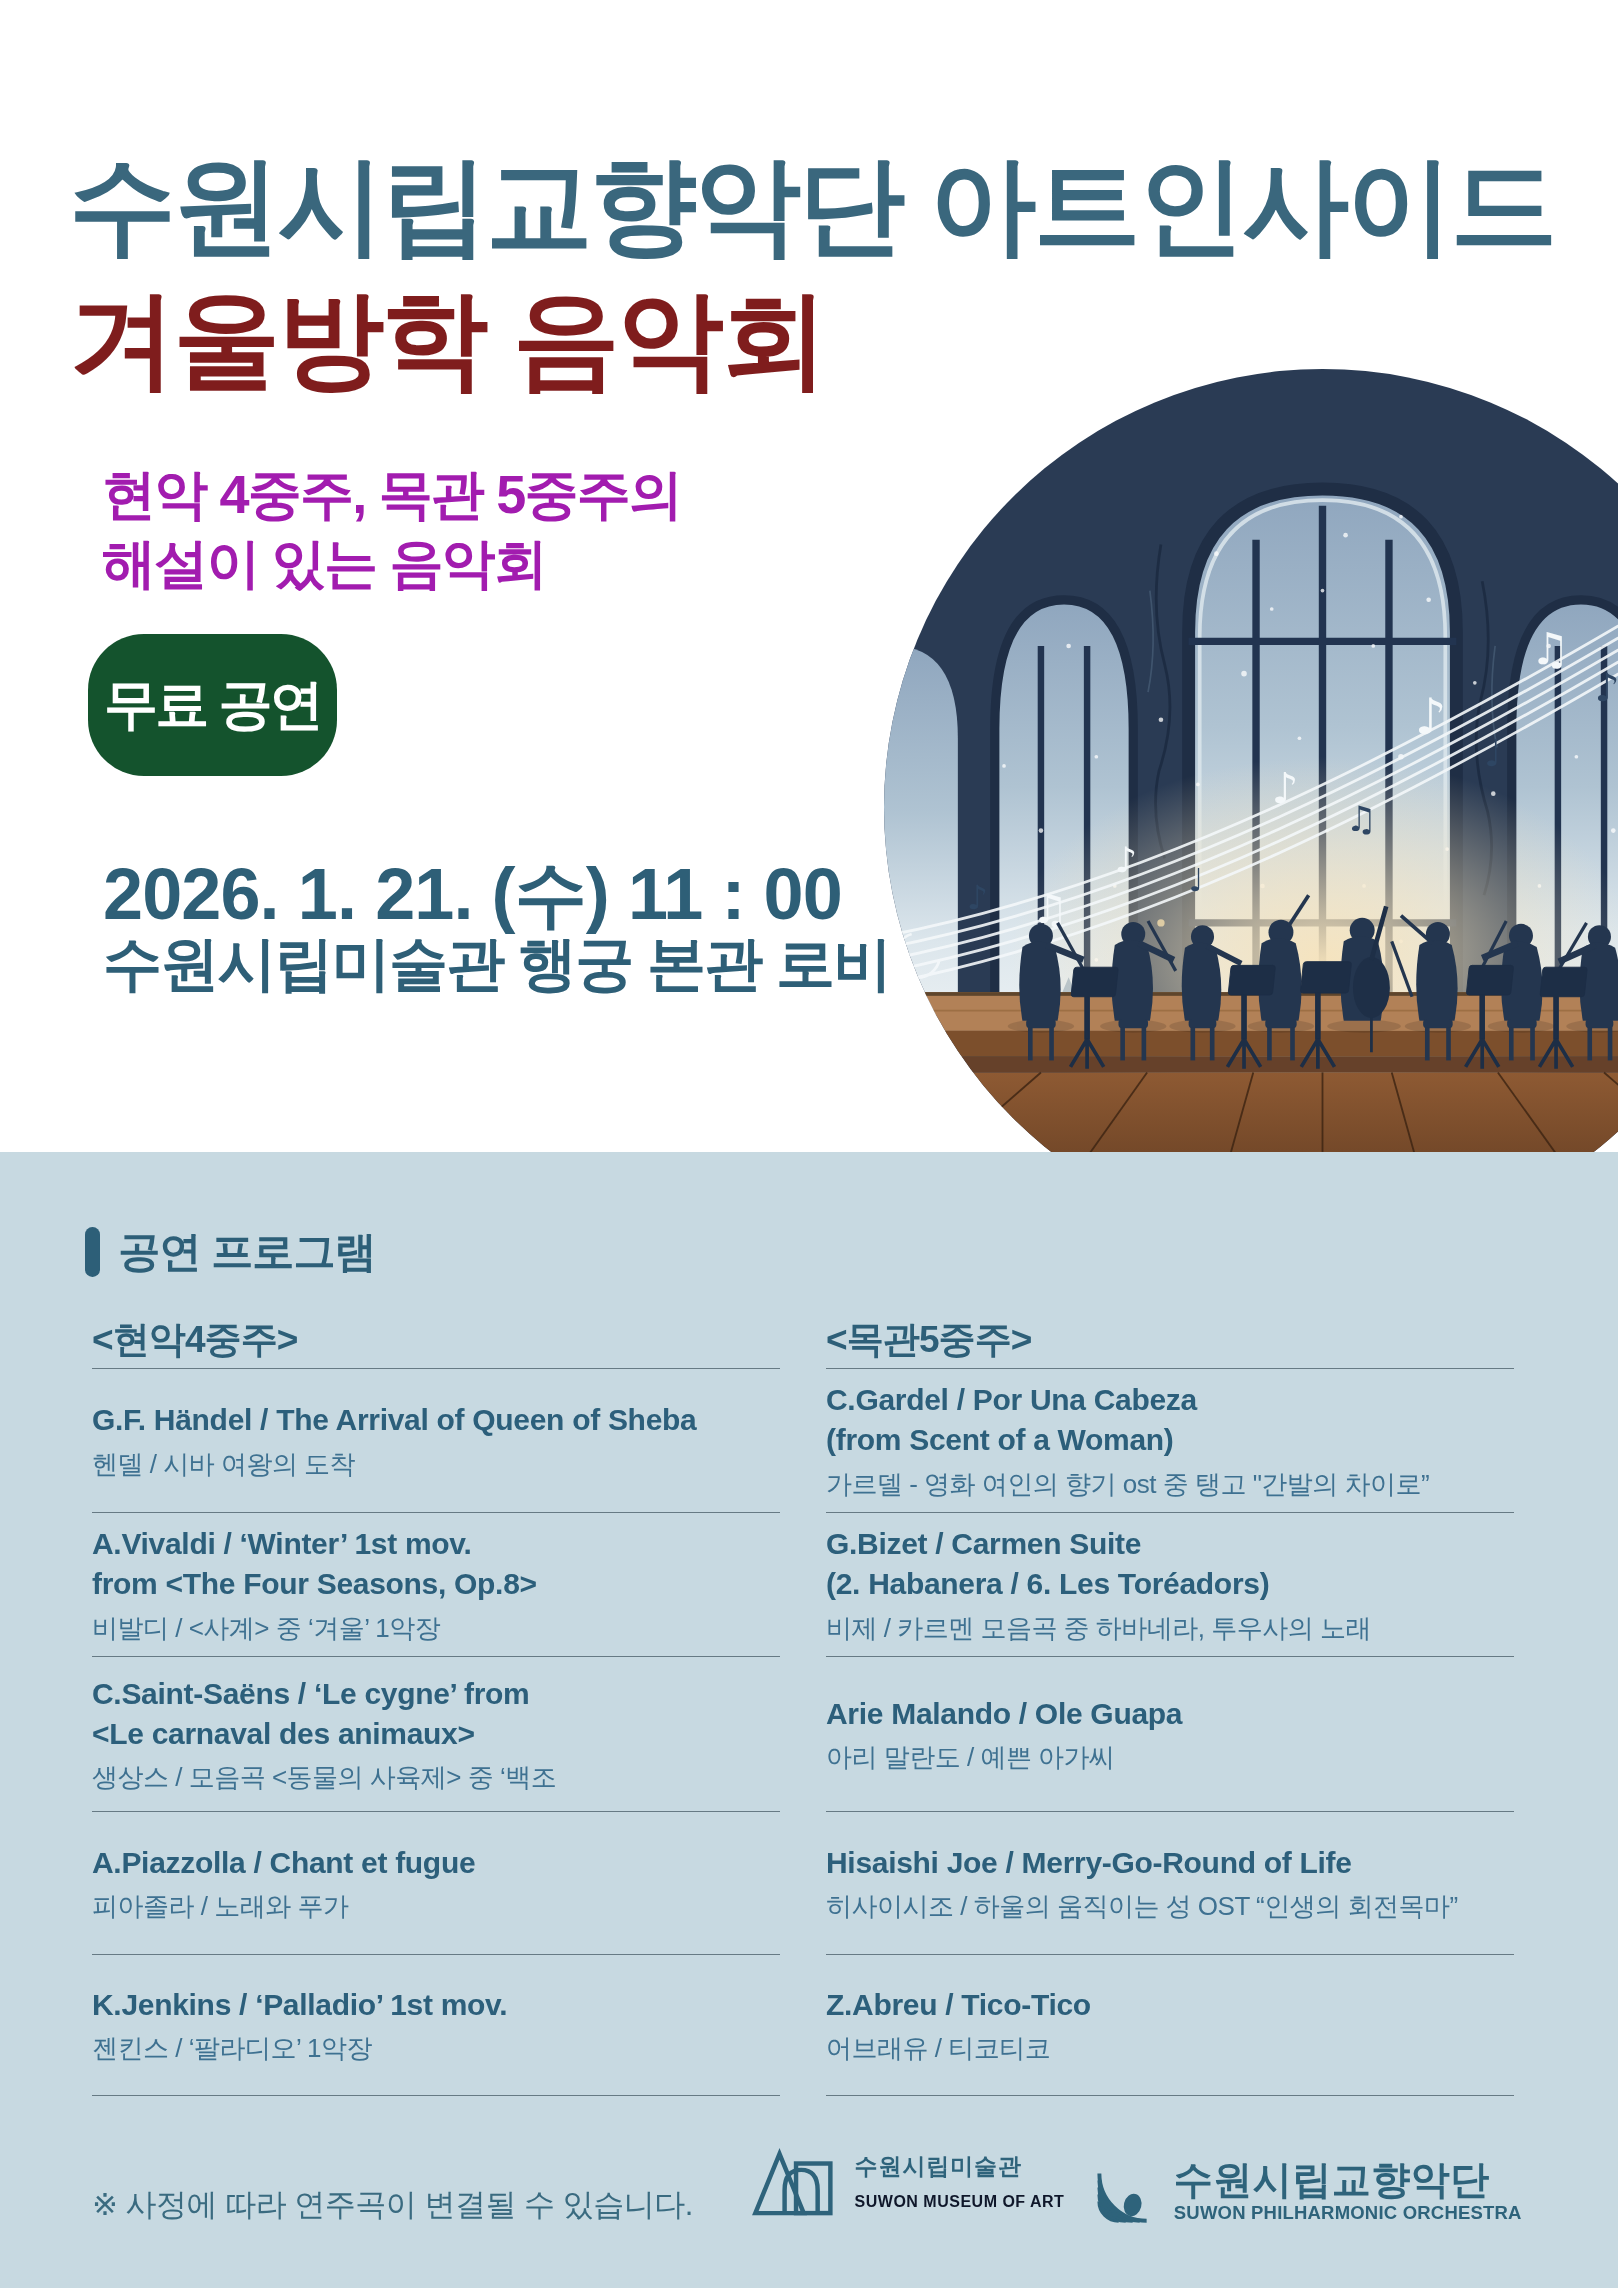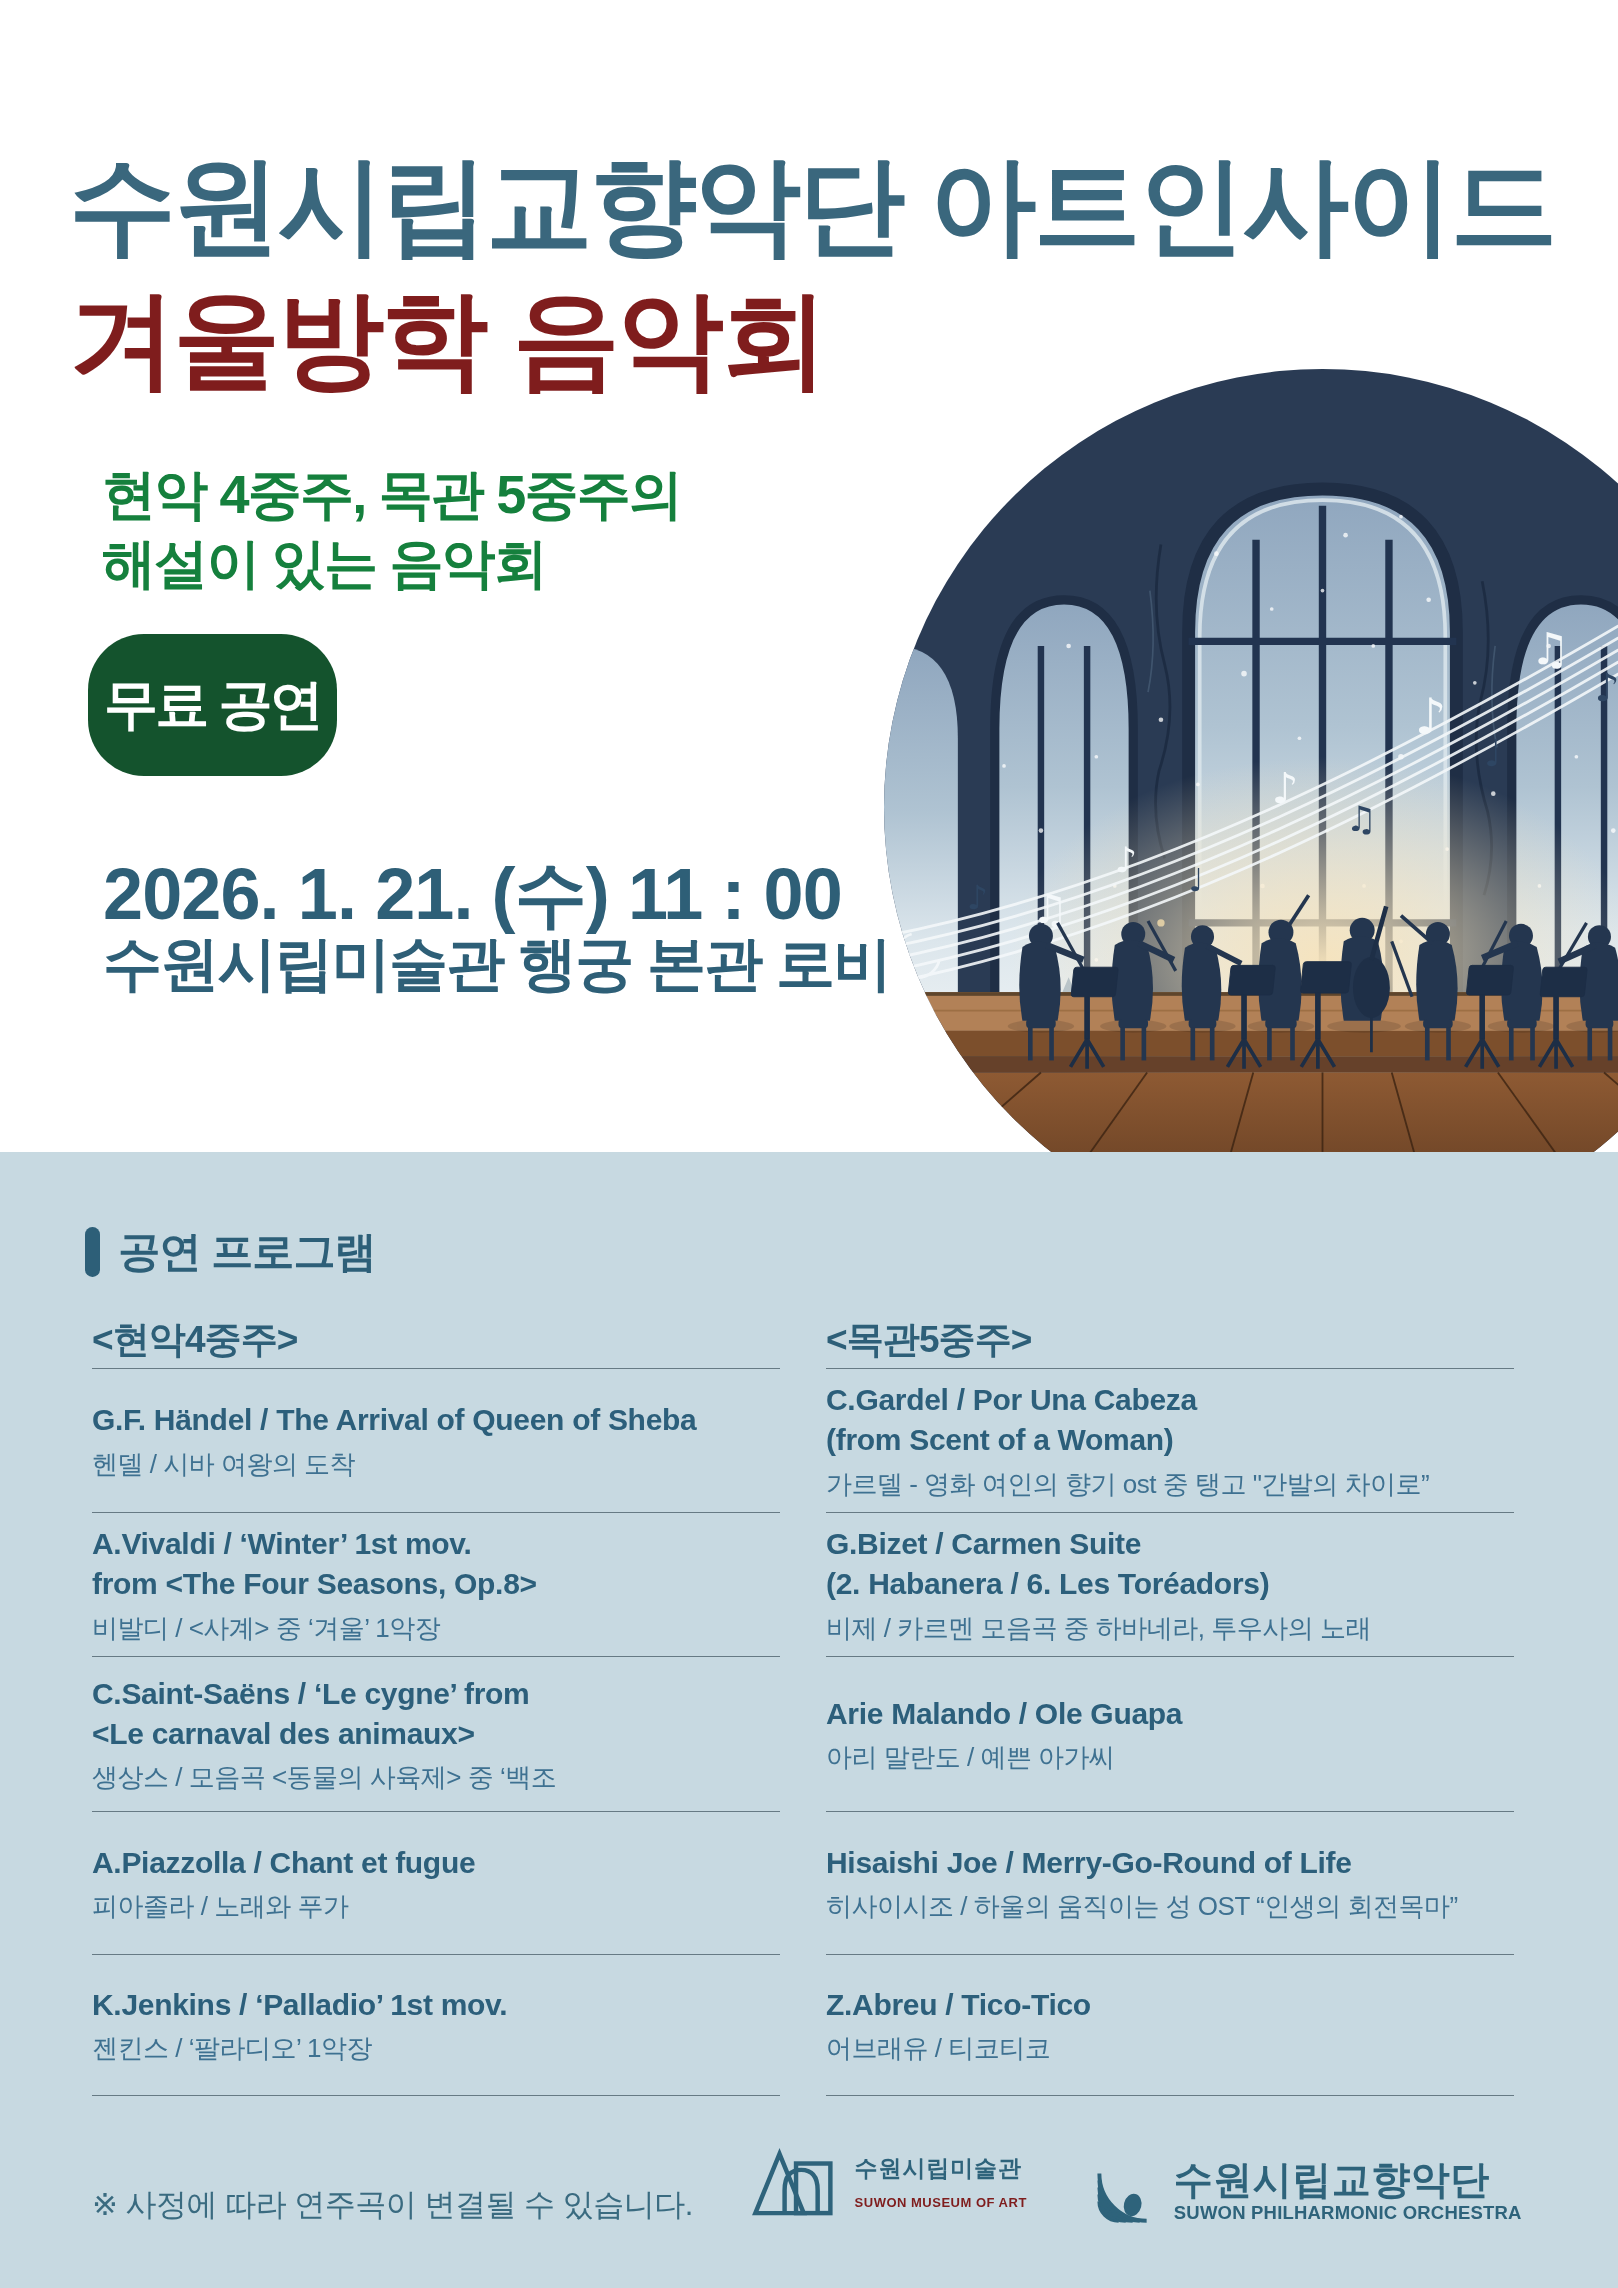--- a/index.html
+++ b/index.html
@@ -4,21 +4,21 @@
 <style>
   html,body{margin:0;padding:0;background:#ffffff;}
   .poster{
     position:relative;width:1619px;height:2289px;overflow:hidden;background:#ffffff;
     font-family:"Liberation Sans","DejaVu Sans",sans-serif;
   }
   
   .title{position:absolute;left:69px;top:138px;font-size:107px;font-weight:bold;line-height:134px;letter-spacing:-2.8px;white-space:nowrap;}
   .title .l1{color:#3A677D;}
   .title .l2{color:#7f1d1d;}
-  .subtitle{position:absolute;left:102px;top:460px;font-size:54px;font-weight:bold;line-height:69px;letter-spacing:-1.8px;color:#15803d;white-space:nowrap;}
+  .subtitle{position:absolute;left:102px;top:460px;font-size:54px;font-weight:bold;line-height:69px;letter-spacing:-1.8px;color:#a21caf;white-space:nowrap;}
   .badge{
     position:absolute;left:88px;top:634px;width:249px;height:142px;border-radius:56px;
     background:#14532d;display:flex;align-items:center;justify-content:center;
   }
   .badge span{color:#ffffff;font-size:54px;font-weight:bold;letter-spacing:-2.8px;}
   .datetime{position:absolute;left:103px;top:847px;font-size:72px;font-weight:bold;letter-spacing:-0.9px;color:#2E5F77;white-space:nowrap;}
   .venue{position:absolute;left:103px;top:925px;font-size:59px;font-weight:bold;letter-spacing:-1.8px;color:#2E5F77;white-space:nowrap;}
 
   
   .hero{position:absolute;left:884px;top:369px;width:877px;height:877px;}
@@ -39,21 +39,21 @@
   .pcol .prow:nth-child(6){height:140px;border-bottom:1.8px solid rgba(70,90,100,0.75);}
   .en{font-size:30px;font-weight:bold;letter-spacing:-0.3px;line-height:40px;color:#2C5F7B;white-space:nowrap;}
   .en:empty{display:none;}
   .ko{font-size:26px;letter-spacing:-0.5px;line-height:33px;color:#3E7191;margin-top:7.4px;white-space:nowrap;}
 
   
   .note{position:absolute;left:92px;top:1032px;font-size:31px;color:#3A6B80;letter-spacing:-0.5px;}
   .logo-museum{position:absolute;left:749px;top:991px;display:flex;align-items:center;}
   .logo-museum .lm-text{margin-left:16.6px;}
   .lm-ko{font-size:23px;font-weight:bold;color:#2E637B;letter-spacing:0.9px;}
-  .lm-en{font-size:13px;font-weight:bold;color:#7f1d1d;letter-spacing:0.5px;margin-top:11px;}
+  .lm-en{font-size:16px;font-weight:bold;color:#0f172a;letter-spacing:0.5px;margin-top:11px;}
   .logo-orch{position:absolute;left:1087px;top:1004px;display:flex;align-items:center;}
   .logo-orch .lo-text{margin-left:14.8px;}
   .lo-ko{font-size:39px;font-weight:bold;color:#2E637B;letter-spacing:0.5px;line-height:41px;}
   .lo-en{font-size:18.5px;font-weight:bold;color:#2E637B;letter-spacing:0.2px;margin-top:2px;}
 </style>
 </head>
 <body>
 
 <div class="poster">
 

